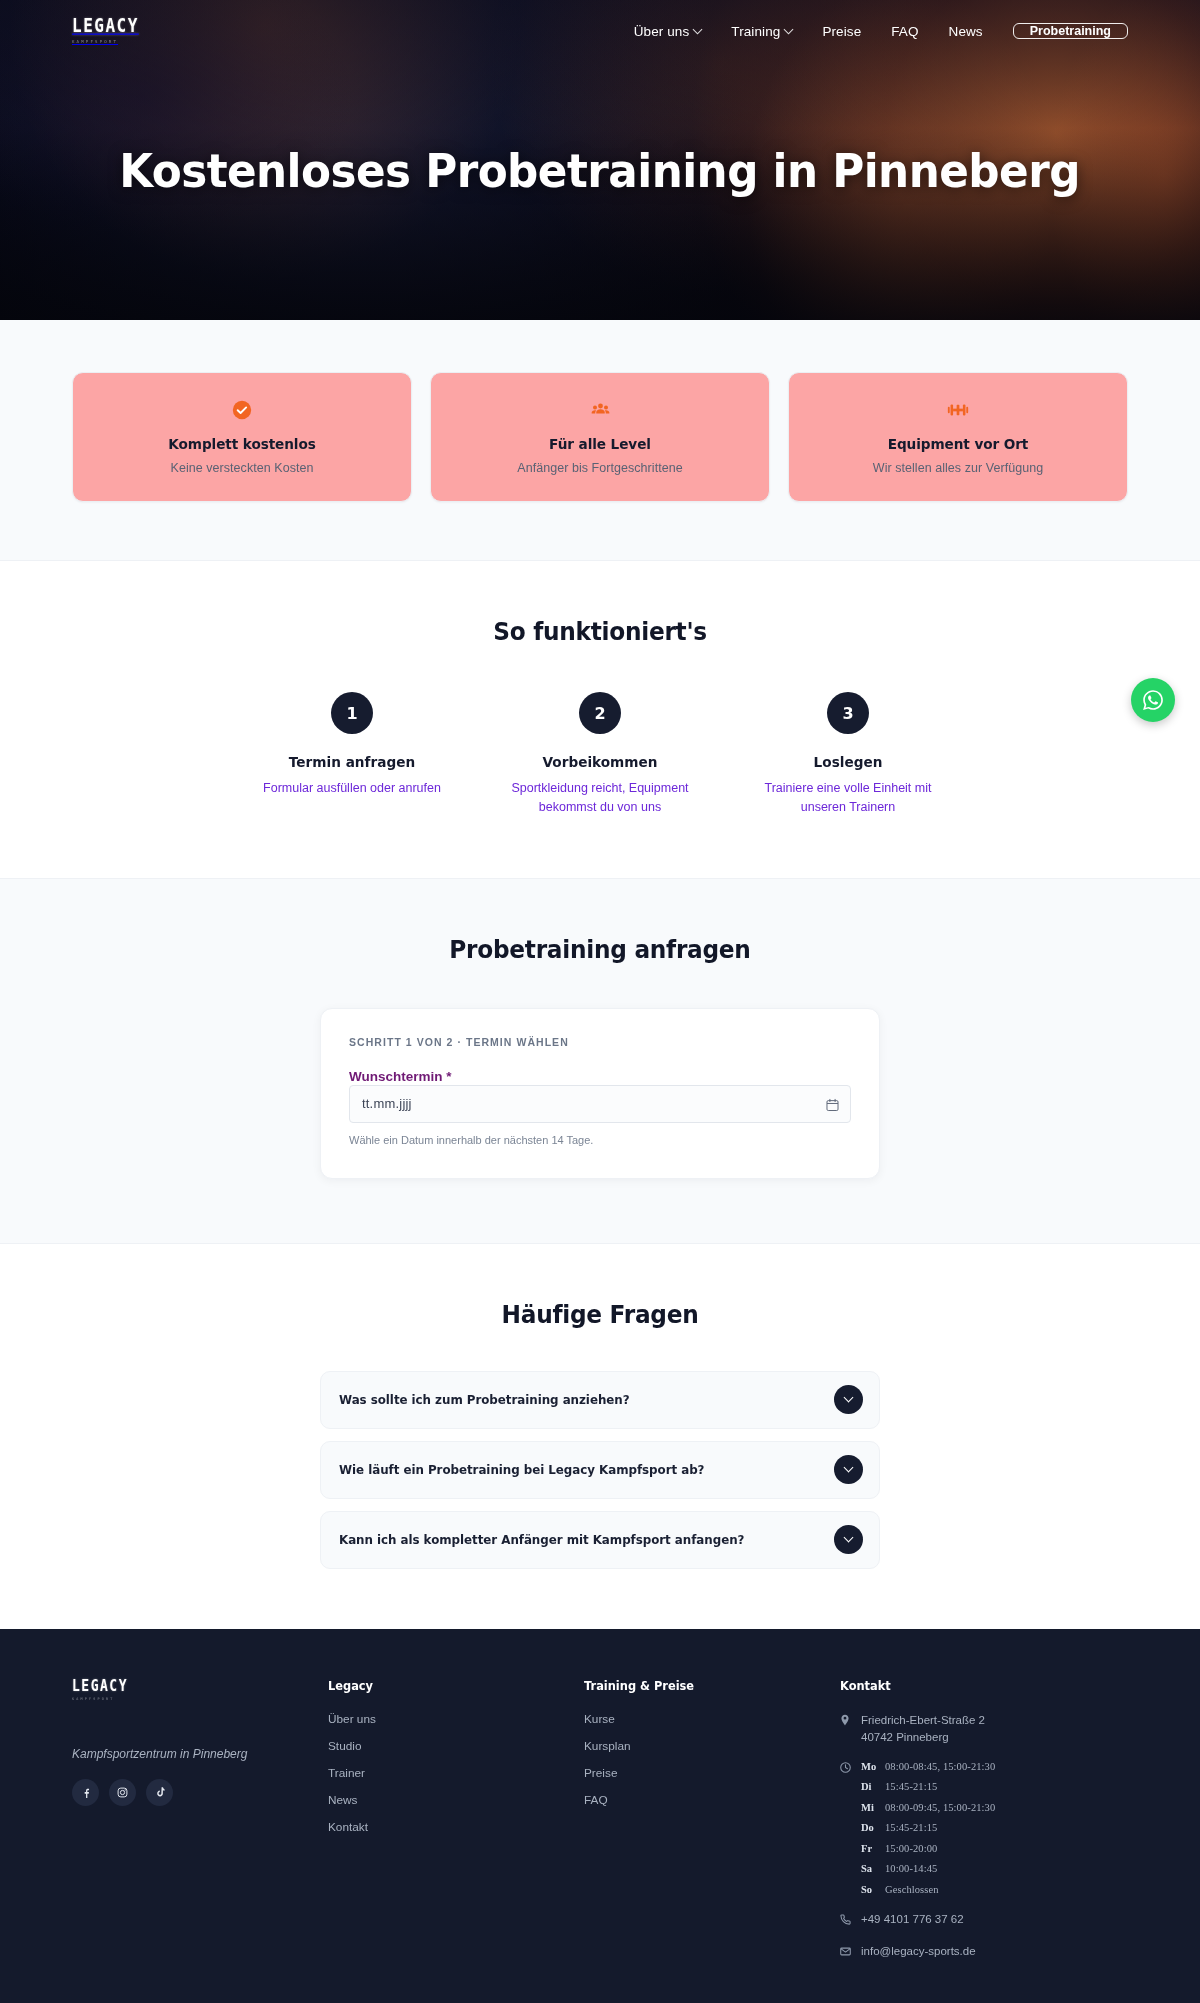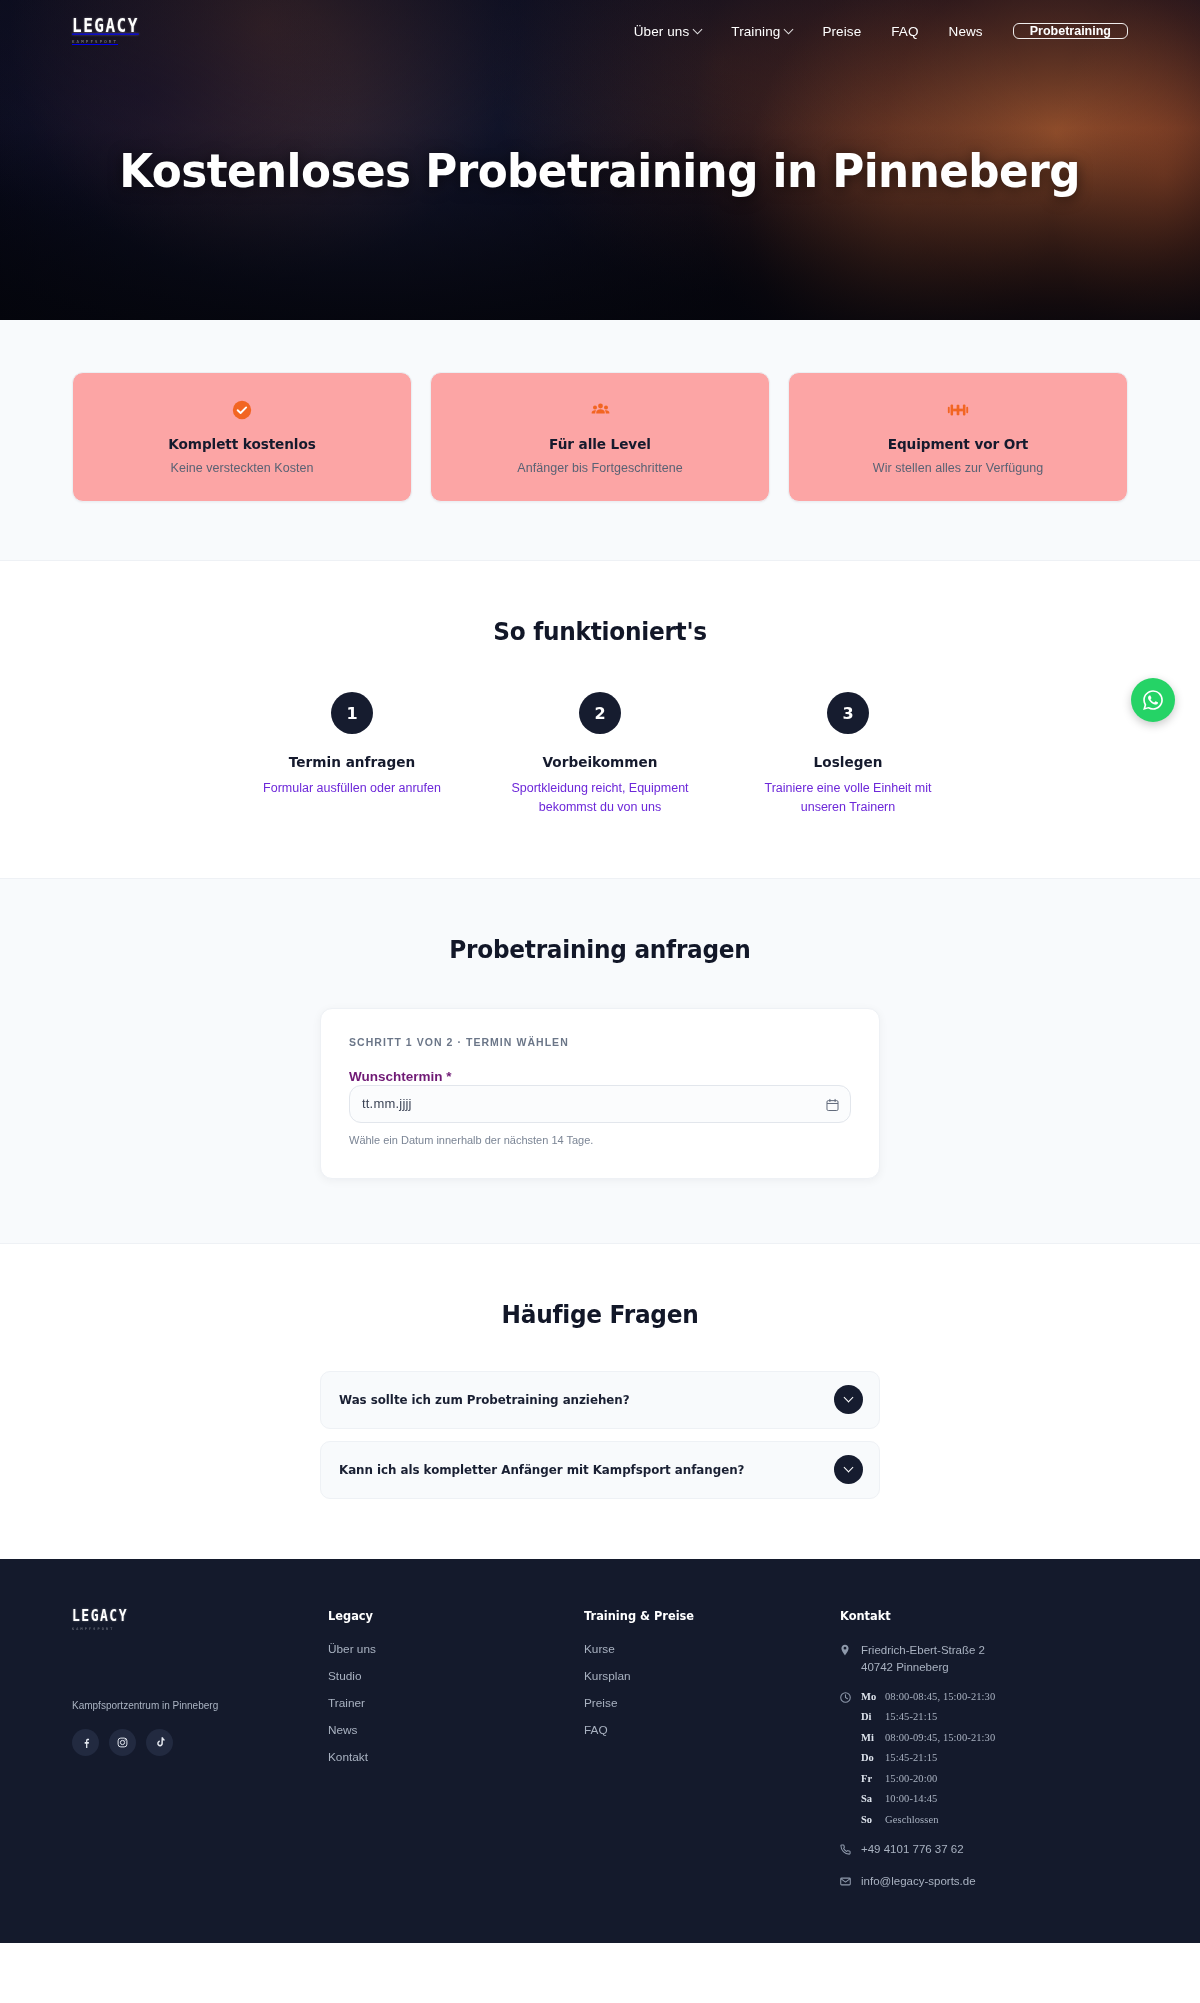--- a/index.html
+++ b/index.html
@@ -232,21 +232,21 @@
   .form-field-label {
     font-size: 13.5px;
     font-weight: 700;
     color: #701a75;
     margin-bottom: 11px;
   }
   .date-input-wrap {
     position: relative;
     height: 38px;
     border: 1px solid #e2e6ec;
-    border-radius: 12px;
+    border-radius: 4px;
     background: #fbfcfd;
     display: flex; align-items: center;
     padding: 0 12px;
   }
   .date-input-text {
     font-size: 13px;
     color: #3d4557;
     letter-spacing: 0.2px;
   }
   .date-picker-icon {
@@ -312,23 +312,24 @@
   .footer-inner {
     width: 1056px; margin: 0 auto;
     display: grid;
     grid-template-columns: 232px 232px 232px 1fr;
     gap: 24px;
     padding-bottom: 38px;
   }
   .footer-logo .logo-mark { font-size: 13px; }
   .footer-logo .logo-sub  { font-size: 3.4px; }
   .footer-tag {
-    margin-top: 69px;
-    font-size: 10px;
+    margin-top: 46px;
+    font-size: 12px;
     color: #aab3c2;
+    font-style: italic;
   }
   .socials {
     margin-top: 18px;
     display: flex; gap: 10px;
   }
   .social {
     width: 27px; height: 27px;
     border-radius: 50%;
     background: #222a40;
     display: flex; align-items: center; justify-content: center;
@@ -513,20 +514,26 @@
       <div class="form-hint">Wähle ein Datum innerhalb der nächsten 14 Tage.</div>
     </div>
   </section>
 
   <section class="faq">
     <h2 class="section-title">Häufige Fragen</h2>
 
     <div class="faq-list">
       <div class="faq-item">
         <span class="faq-q">Was sollte ich zum Probetraining anziehen?</span>
+        <span class="faq-toggle">
+          <span></span>
+        </span>
+      </div>
+      <div class="faq-item">
+        <span class="faq-q">Wie läuft ein Probetraining bei Legacy Kampfsport ab?</span>
         <span class="faq-toggle">
           <span></span>
         </span>
       </div>
       <div class="faq-item">
         <span class="faq-q">Kann ich als kompletter Anfänger mit Kampfsport anfangen?</span>
         <span class="faq-toggle">
           <span></span>
         </span>
       </div>

